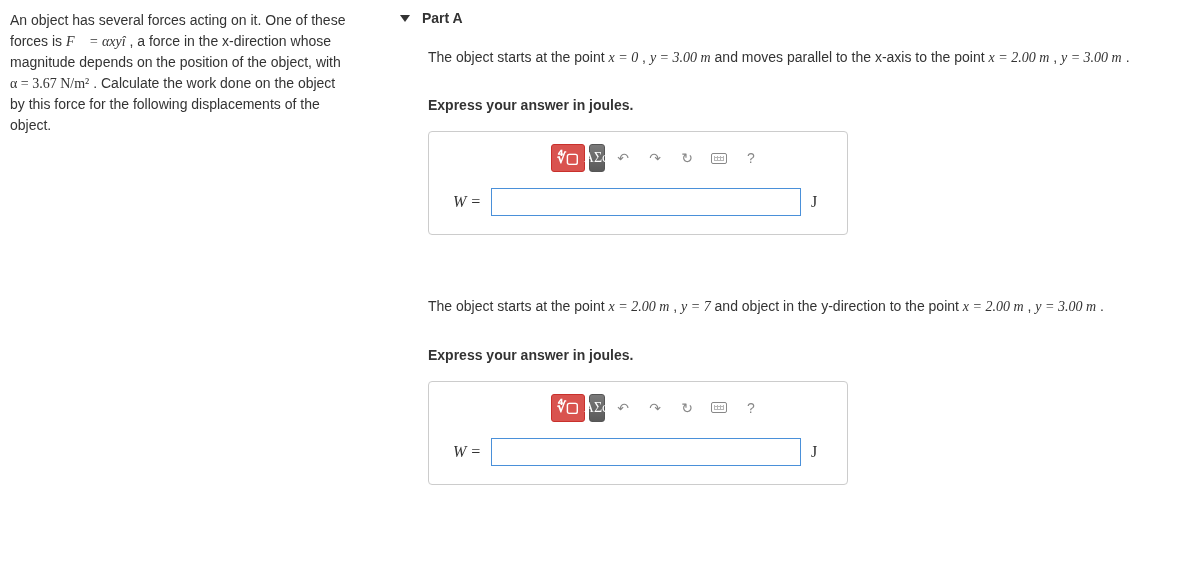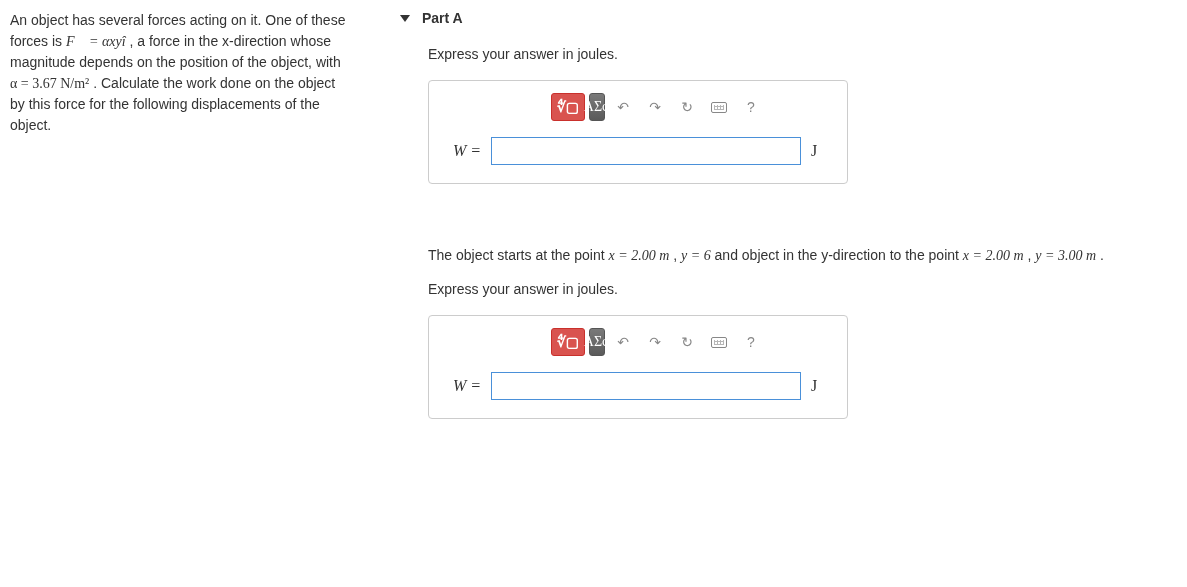--- a/index.html
+++ b/index.html
@@ -55,22 +55,23 @@
       font-size: 14px;
     }
     .part-body {
       padding-left: 28px;
     }
     .question-text {
       margin-bottom: 14px;
       line-height: 1.6;
     }
     .instruction {
-      font-weight: normal;
+      font-weight: bold;
       margin-bottom: 18px;
+      margin-top: 28px;
     }
     .answer-box {
       border: 1px solid #ccc;
       border-radius: 4px;
       padding: 12px 18px 18px 18px;
       width: 420px;
     }
     .toolbar {
       display: flex;
       align-items: center;
@@ -168,20 +169,31 @@
 </div>
 
 <div class="right-panel">
 
   <div class="part-section">
     <div class="part-header">
       <div class="caret"></div>
       <div class="part-title">Part A</div>
     </div>
     <div class="part-body">
+      <div class="question-text">
+        <span>The object starts at the point </span>
+        <span class="math italic">x = 0</span>
+        <span>, </span>
+        <span class="math italic">y = 3.00 m</span>
+        <span> and moves parallel to the x-axis to the point </span>
+        <span class="math italic">x = 2.00 m</span>
+        <span>, </span>
+        <span class="math italic">y = 3.00 m</span>
+        <span>.</span>
+      </div>
       <div class="instruction">Express your answer in joules.</div>
 
       <div class="answer-box">
         <div class="toolbar">
           <button class="tb-btn equation">∜▢</button>
           <button class="tb-btn greek">ΑΣφ</button>
           <button class="tb-btn ghost">↶</button>
           <button class="tb-btn ghost">↷</button>
           <button class="tb-btn ghost">↻</button>
           <button class="tb-btn ghost">
@@ -197,21 +209,21 @@
       </div>
     </div>
   </div>
 
   <div class="part-section">
     <div class="part-body">
       <div class="question-text">
         <span>The object starts at the point </span>
         <span class="math italic">x = 2.00 m</span>
         <span>, </span>
-        <span class="math italic">y = 6</span>
+        <span class="math italic">y = 7</span>
         <span> and object in the y-direction to the point </span>
         <span class="math italic">x = 2.00 m</span>
         <span>, </span>
         <span class="math italic">y = 3.00 m</span>
         <span>.</span>
       </div>
       <div class="instruction">Express your answer in joules.</div>
 
       <div class="answer-box">
         <div class="toolbar">

